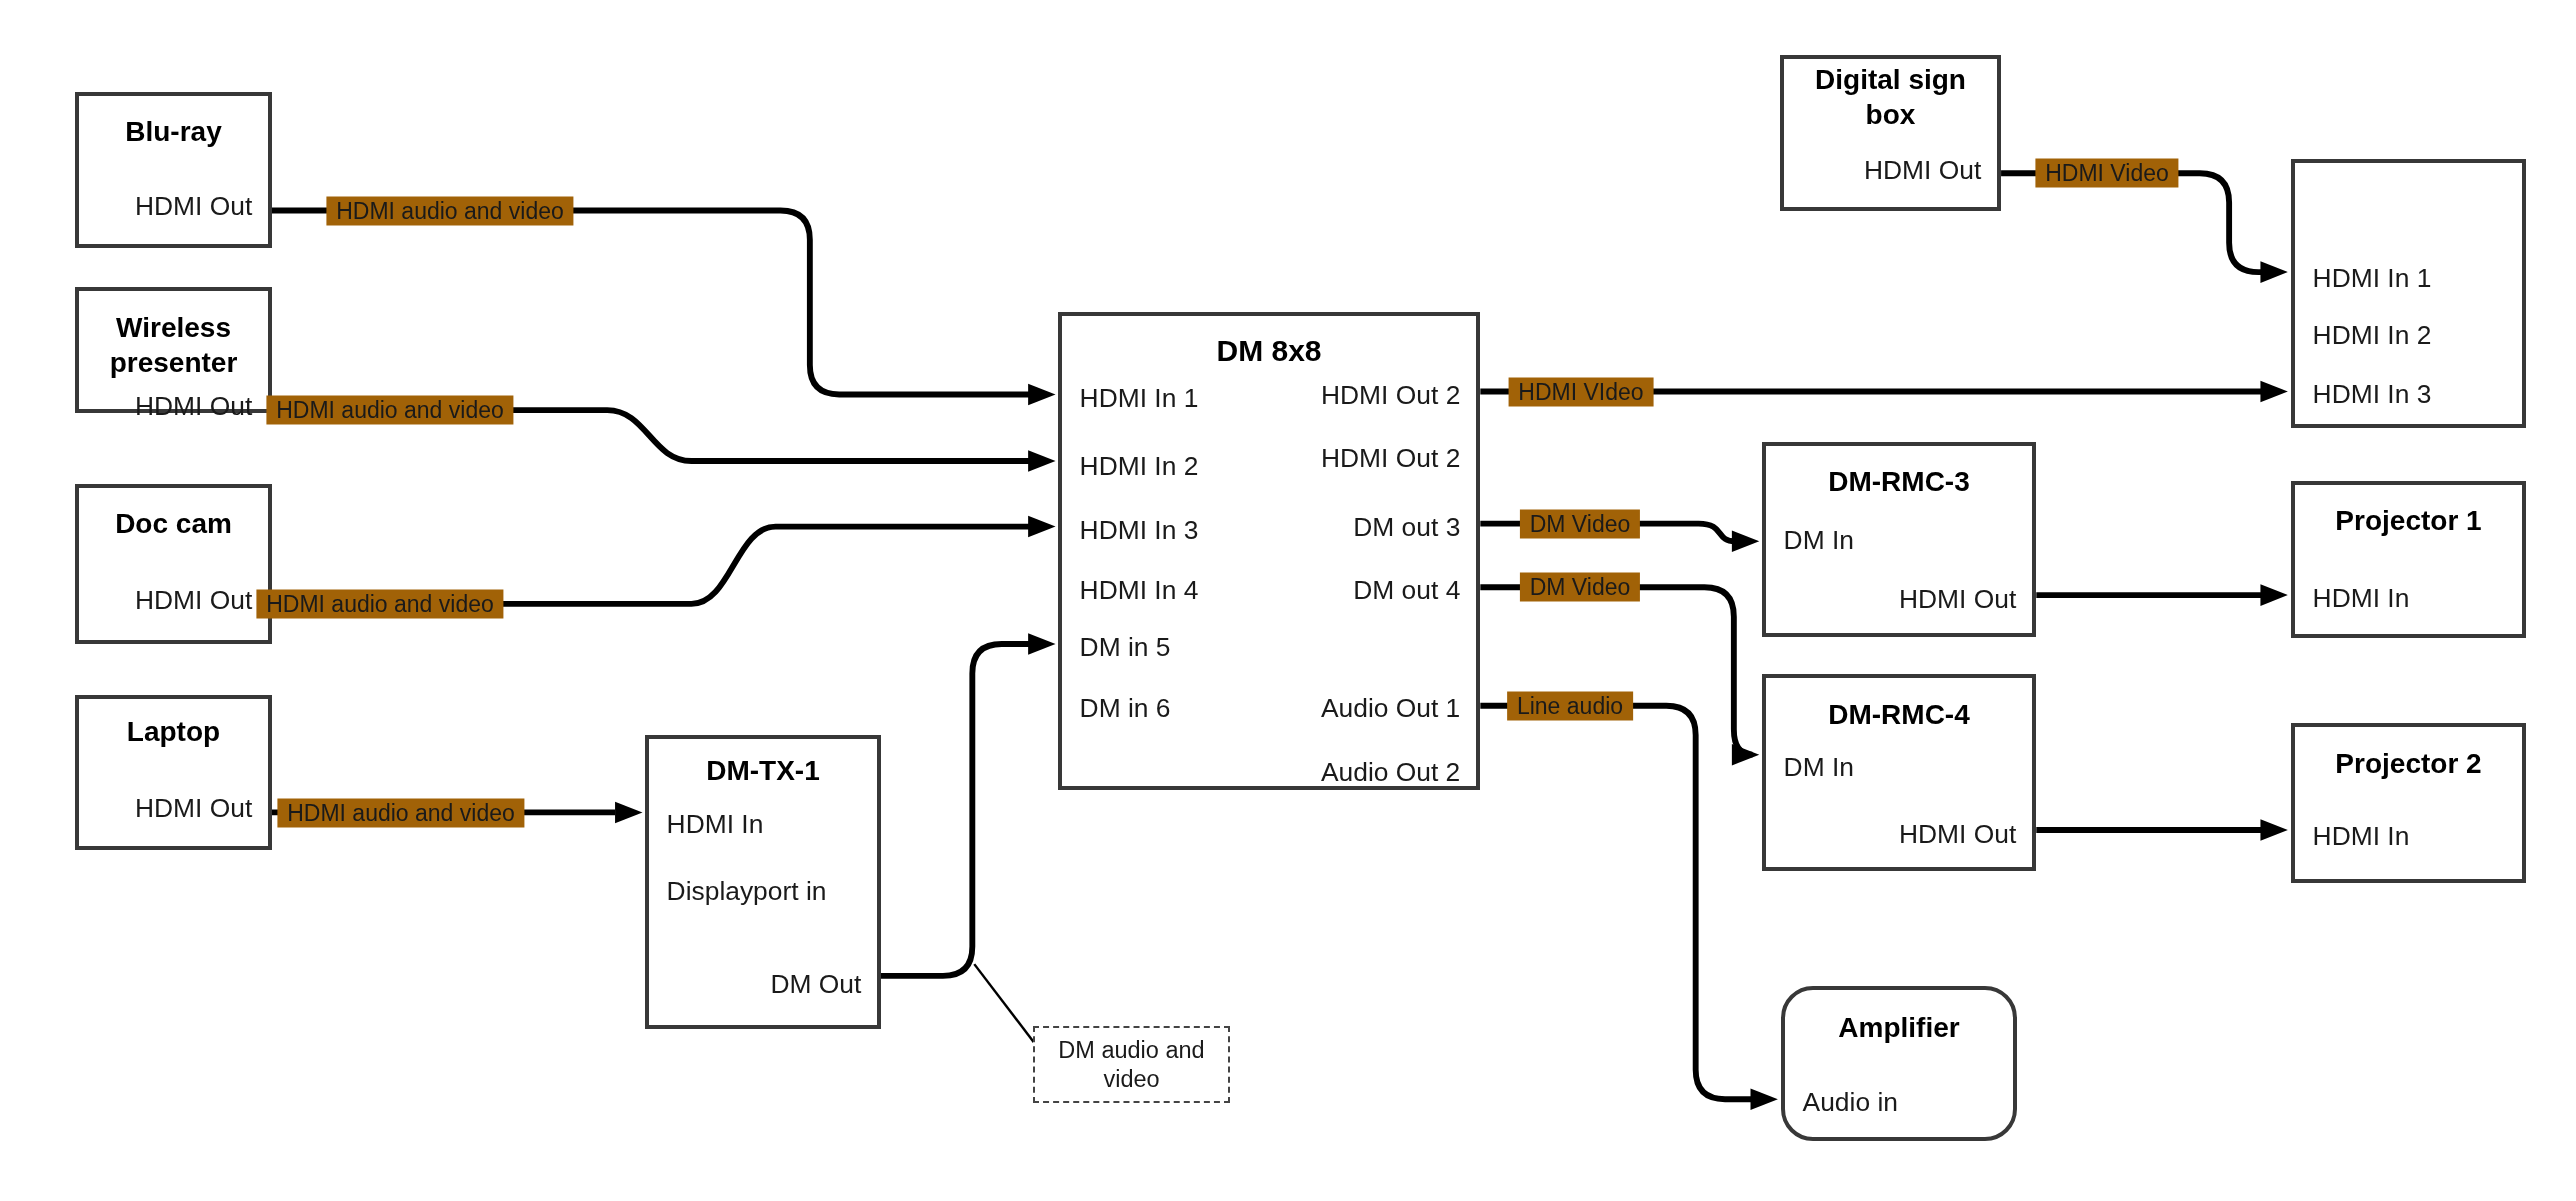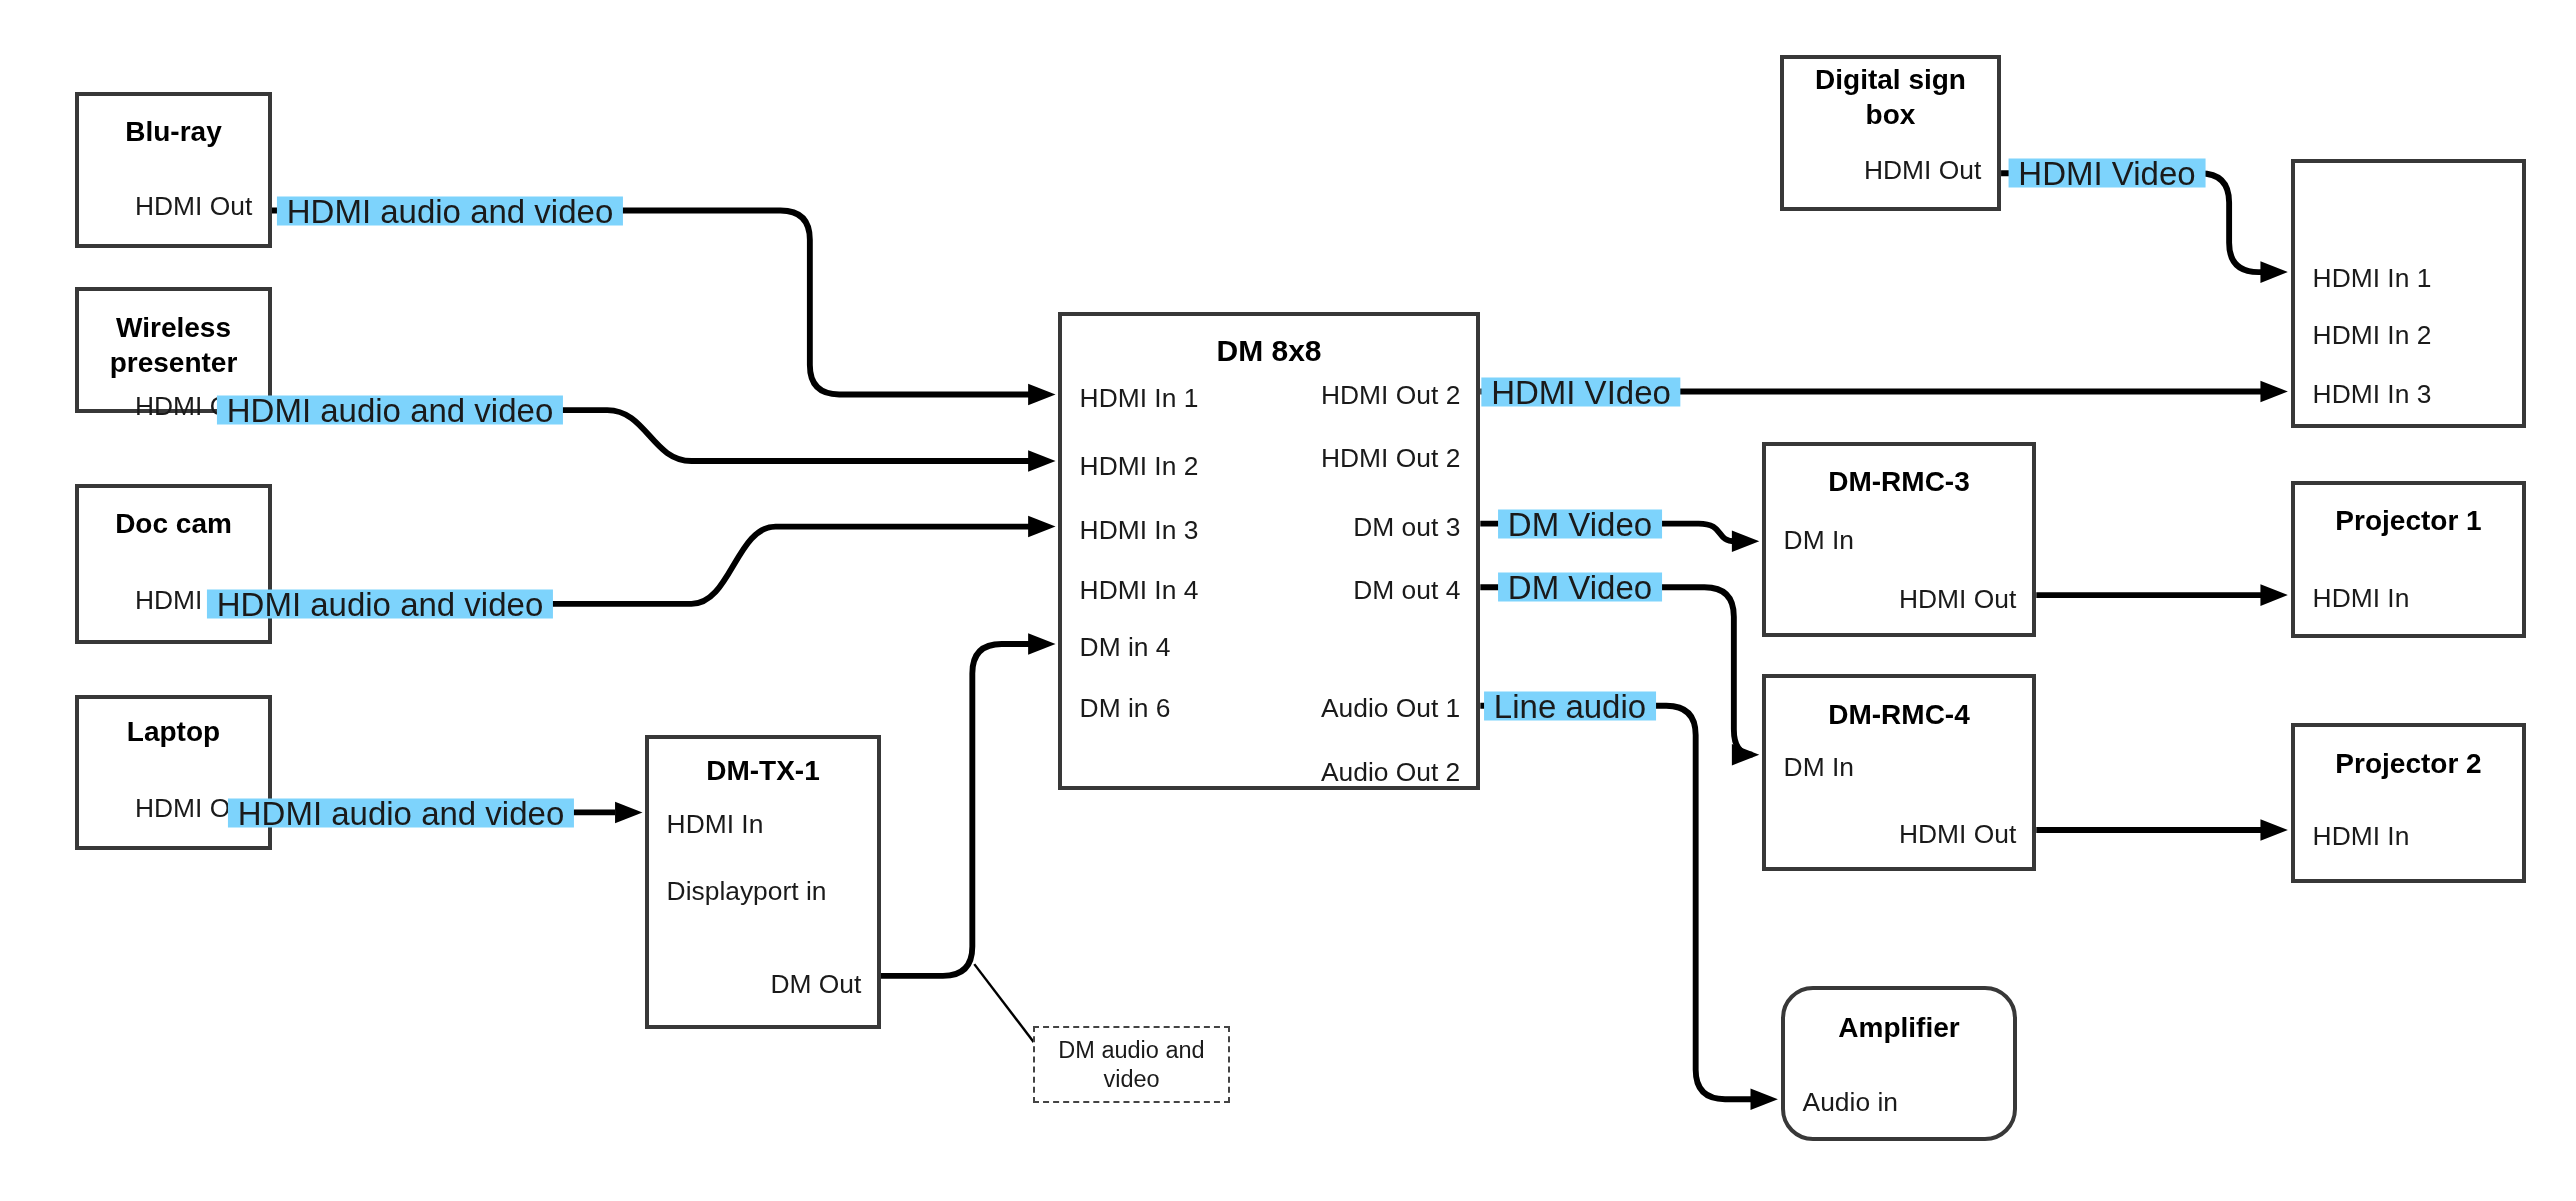--- a/index.html
+++ b/index.html
@@ -8,22 +8,22 @@
     font-family:"Liberation Sans",sans-serif;color:#111;overflow:hidden;
   }
   svg.wires{position:absolute;left:0;top:0;width:2576px;height:1201px;}
   .node{position:absolute;border:4.9px solid #383838;background:#fff;box-sizing:border-box;}
   .node .title{position:absolute;left:0;right:0;text-align:center;font-weight:bold;
     font-size:28px;line-height:35px;color:#000;}
   .node .title .tw{display:inline-block;}
   .port{position:absolute;font-size:26.4px;line-height:31px;white-space:nowrap;color:#1a1a1a;}
   .port.l{left:17.6px;}
   .port.r{right:15.7px;text-align:right;}
-  .edge-label{position:absolute;transform:translate(-50%,-50%);background:#7dd3fc;
-    padding:0 9.8px;font-size:33px;line-height:29px;white-space:nowrap;color:#1a1a1a;}
+  .edge-label{position:absolute;transform:translate(-50%,-50%);background:#a16207;
+    padding:0 9.8px;font-size:23px;line-height:29px;white-space:nowrap;color:#1a1a1a;}
   .note{position:absolute;border:2.4px dashed #444;background:#fff;box-sizing:border-box;
     display:flex;align-items:center;justify-content:center;text-align:center;
     font-size:23.5px;line-height:29px;color:#1a1a1a;}
   .note .nw{display:inline-block;max-width:166px;}
   .big .title{font-size:30px;}
 </style>
 </head>
 <body>
 
 <div id="stage">
@@ -95,21 +95,21 @@
     <div class="port l" style="top:137px;">Displayport in</div>
     <div class="port r" style="top:230px;">DM Out</div>
   </div>
 
   <div class="node big" style="left:1058px;top:312px;width:422px;height:478px;">
     <div class="title" style="top:16.6px;"><span class="tw">DM 8x8</span></div>
     <div class="port l" style="top:67px;">HDMI In 1</div>
     <div class="port l" style="top:135px;">HDMI In 2</div>
     <div class="port l" style="top:199px;">HDMI In 3</div>
     <div class="port l" style="top:259px;">HDMI In 4</div>
-    <div class="port l" style="top:316px;">DM in 4</div>
+    <div class="port l" style="top:316px;">DM in 5</div>
     <div class="port l" style="top:377px;">DM in 6</div>
     <div class="port r" style="top:64px;">HDMI Out 2</div>
     <div class="port r" style="top:127px;">HDMI Out 2</div>
     <div class="port r" style="top:196px;">DM out 3</div>
     <div class="port r" style="top:259px;">DM out 4</div>
     <div class="port r" style="top:377px;">Audio Out 1</div>
     <div class="port r" style="top:441px;">Audio Out 2</div>
   </div>
 
   <div class="node" style="left:1780px;top:55px;width:221px;height:156px;">

